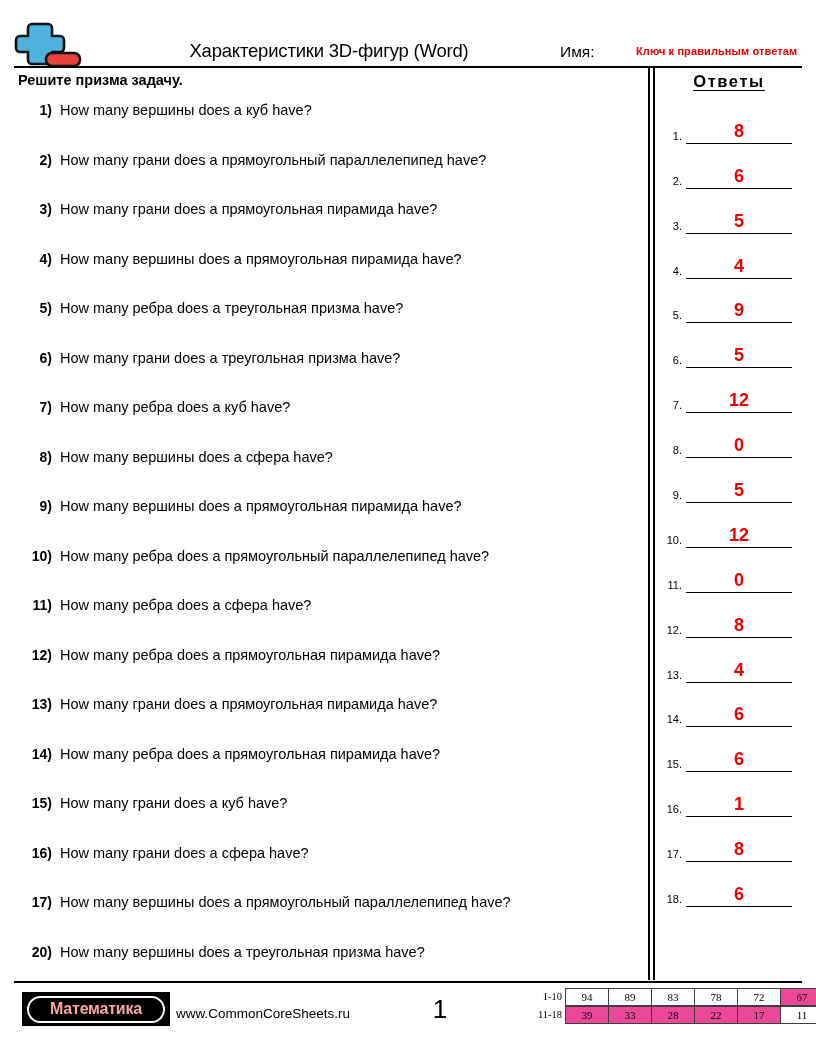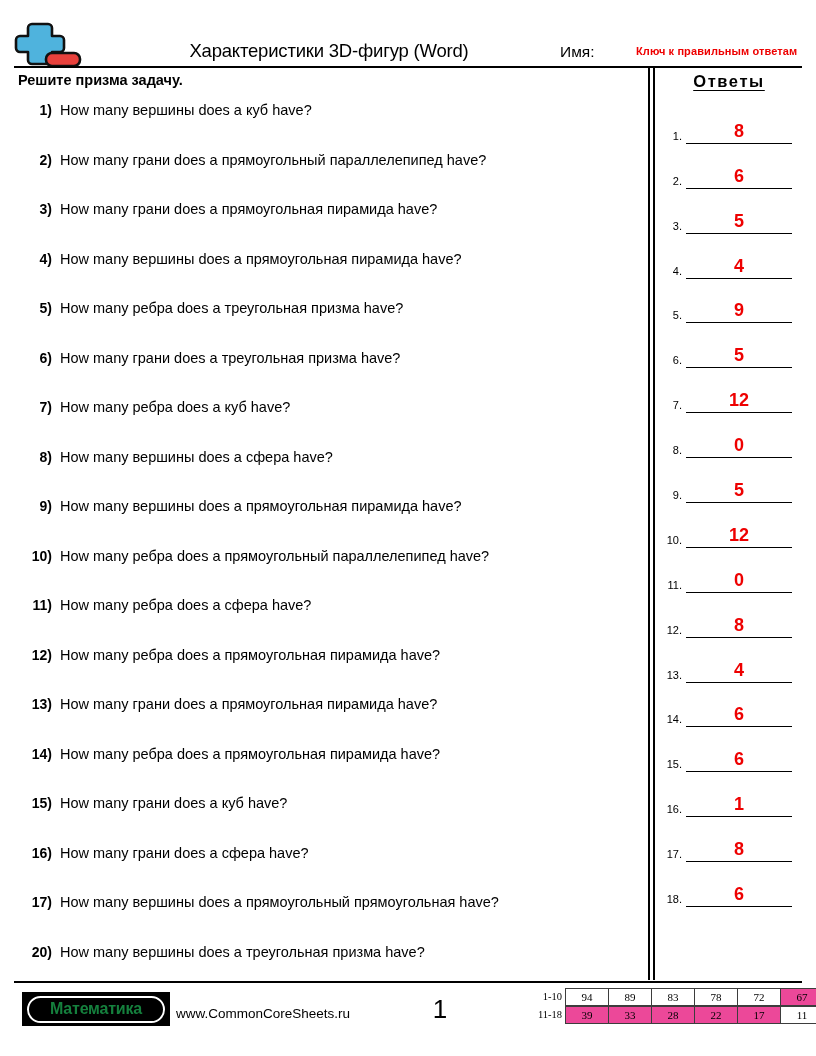--- a/index.html
+++ b/index.html
@@ -176,21 +176,21 @@
   }
   #brand-oval {
     width: 138px; height: 27px;
     border: 2px solid #ffffff;
     border-radius: 14px;
     display: flex;
     align-items: center;
     justify-content: center;
   }
   #brand-text {
-    color: #15803d;
+    color: #fca5a5;
     font-size: 16px;
     font-weight: bold;
     line-height: 18px;
     letter-spacing: -0.2px;
   }
   #site-url {
     position: absolute;
     left: 176px; top: 1006px;
     font-size: 13.5px;
     line-height: 16px;
@@ -317,21 +317,21 @@
       <div class="q-row">
         <div class="q-num">15)</div>
         <div class="q-text">How many грани does a куб have?</div>
       </div>
       <div class="q-row">
         <div class="q-num">16)</div>
         <div class="q-text">How many грани does a сфера have?</div>
       </div>
       <div class="q-row">
         <div class="q-num">17)</div>
-        <div class="q-text">How many вершины does a прямоугольный прямоугольная have?</div>
+        <div class="q-text">How many вершины does a прямоугольный параллелепипед have?</div>
       </div>
       <div class="q-row">
         <div class="q-num">20)</div>
         <div class="q-text">How many вершины does a треугольная призма have?</div>
       </div>
     </div>
 
   <div id="answers">
     <div id="answers-title">Ответы</div>
     <div id="answer-list">

